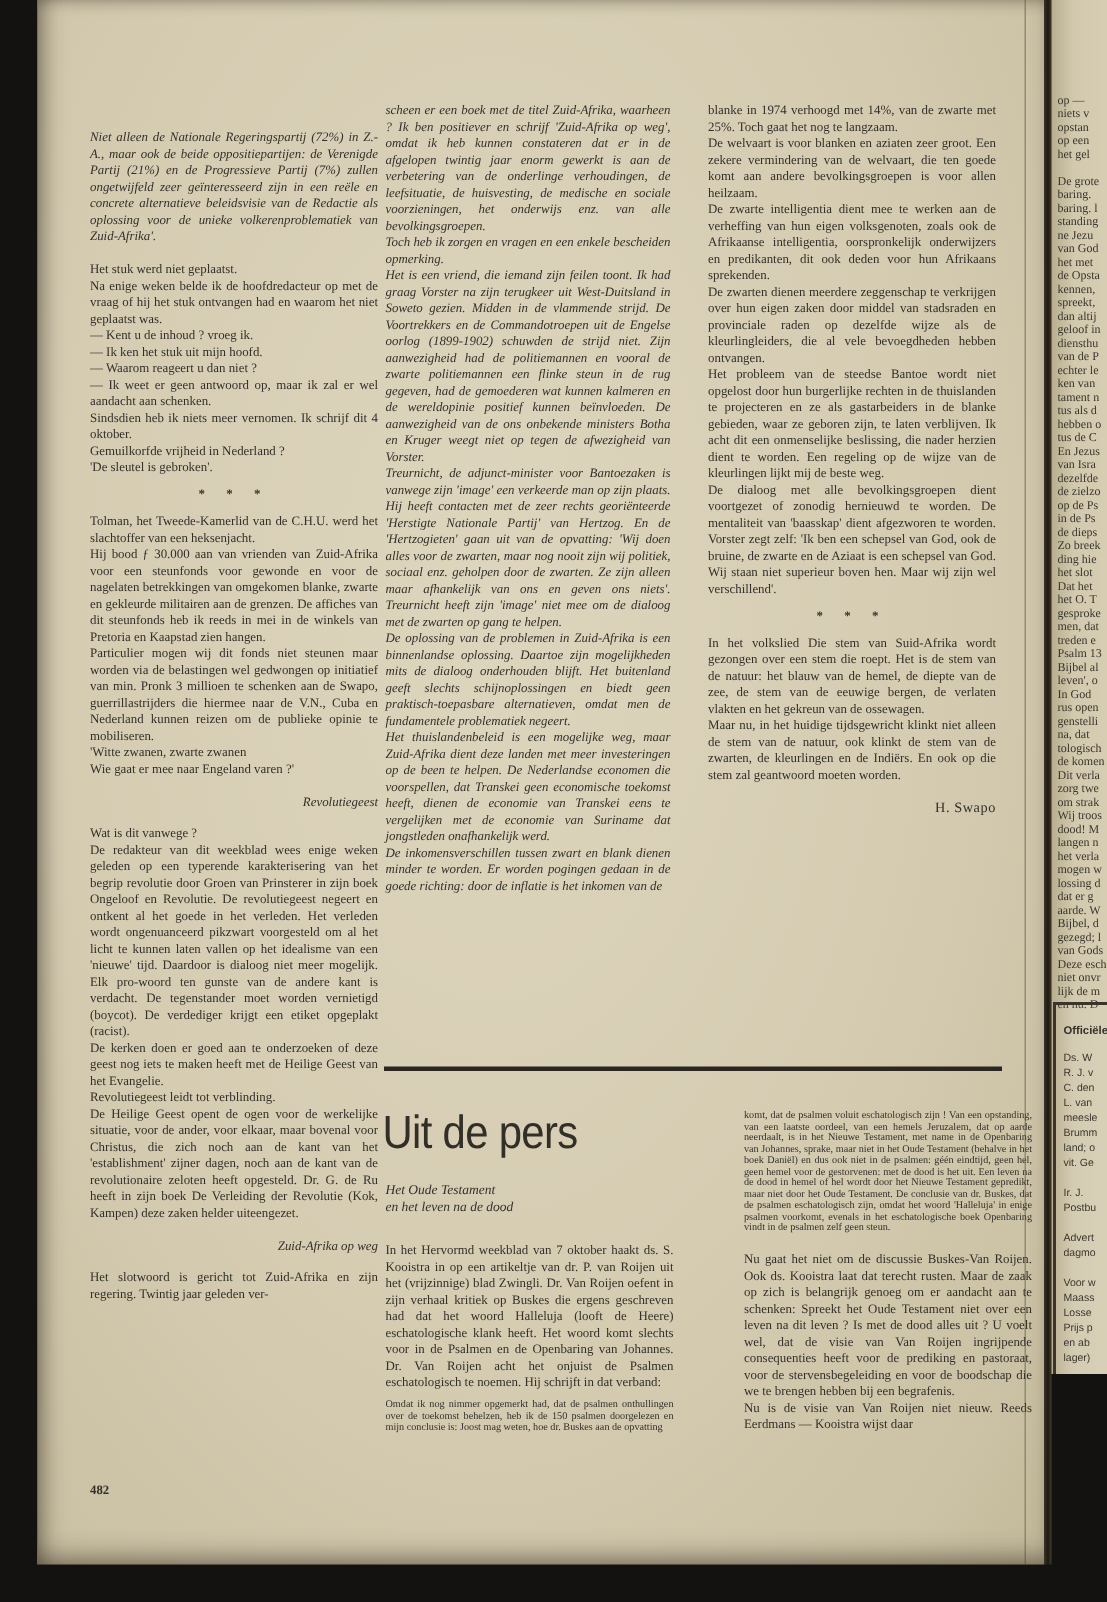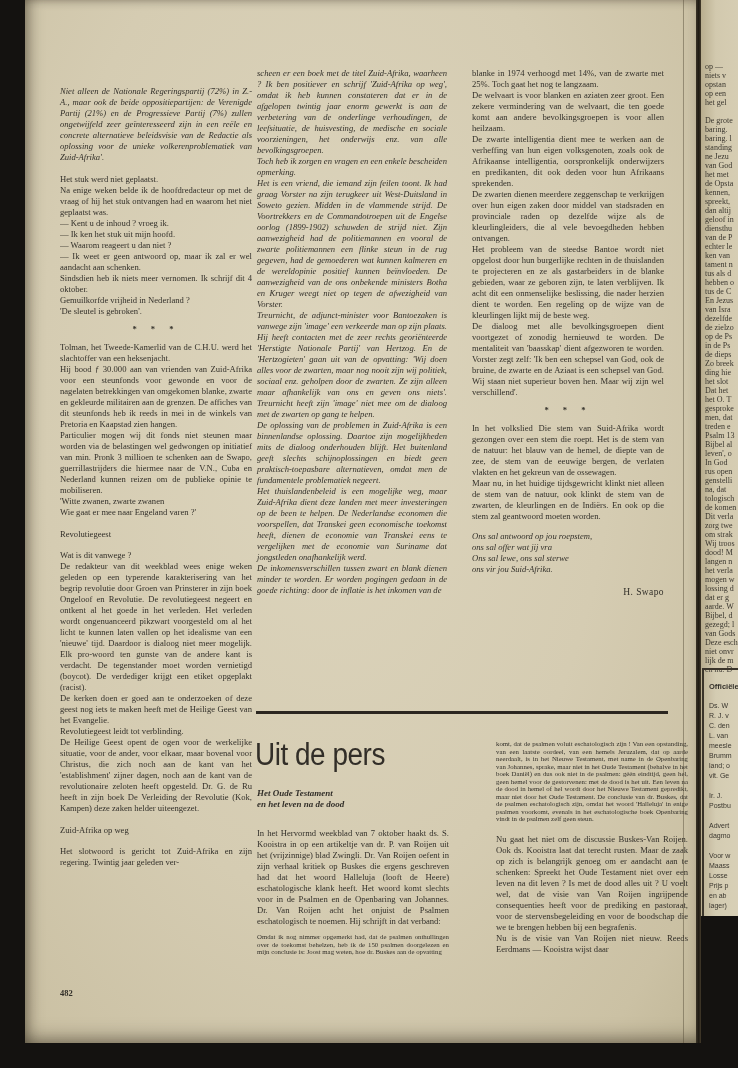--- a/index.html
+++ b/index.html
@@ -13,31 +13,31 @@
   .gutter{position:absolute;left:696px;top:0;width:5px;height:1043px;
     background:linear-gradient(90deg,#3a3326,#1d1912 55%,#453c2c);}
   .sliver{position:absolute;left:701px;top:0;width:37px;height:916px;
     background:linear-gradient(90deg,#b9ae8f,#d2c9ae 40%,#d6cdb3);overflow:hidden;}
   .col{position:absolute;color:#33302a;font-size:8.6px;line-height:11px;text-align:justify;}
   .col p{margin:0;}
   .gap{margin-top:11px !important;}
   .halfgap{margin-top:6px !important;}
   .ital{font-style:italic;}
   .stars{text-align:center;letter-spacing:6px;margin:7px 0 !important;font-weight:bold;}
-  .subhead{margin:11px 0 10px 0 !important;text-align:left;}
+  .subhead{font-style:italic;margin:11px 0 10px 0 !important;text-align:right;}
   .small{font-size:6.8px;line-height:7.5px;}
   .poem{white-space:pre;font-style:italic;margin-top:9px !important;text-align:left;}
   .signature{text-align:right;margin-top:12px !important;font-size:9.5px;letter-spacing:.4px;}
   .pagenum{position:absolute;left:35px;top:988px;font-weight:bold;font-size:8.5px;color:#33302a;}
   .rule{position:absolute;left:231px;top:711px;width:412px;height:3px;background:#2b2620;}
   .udp-heading{position:absolute;left:230px;top:737px;color:#322e28;
     font-family:"Liberation Sans","DejaVu Sans",sans-serif;font-size:31px;letter-spacing:-.5px;
     transform:scaleX(.9);transform-origin:left;}
   .udp-sub{position:absolute;left:232px;top:788px;width:192px;color:#33302a;
-    font-size:9px;line-height:11px;font-weight:bold;font-style:italic;white-space:pre;}
+    font-size:9px;line-height:11px;font-weight:normal;font-style:italic;white-space:pre;}
   .frag{position:absolute;left:4px;top:62px;width:60px;color:#3a362e;
     font-size:8px;line-height:9px;white-space:pre;}
   .notices-box{position:absolute;left:1px;top:668px;width:40px;height:368px;
     border-top:2px solid #3a342a;border-left:2px solid #3a342a;background:rgba(255,255,255,.06);}
   .notices-head{font-family:"Liberation Sans","DejaVu Sans",sans-serif;font-weight:bold;
     font-size:7.5px;color:#33302a;margin:12px 0 0 5px;white-space:pre;}
   .notices-lines{font-family:"Liberation Sans","DejaVu Sans",sans-serif;font-size:7px;line-height:10px;
     color:#3a362e;margin:10px 0 0 5px;white-space:pre;}
 </style>
 </head>
@@ -87,24 +87,20 @@
     <div class="col" style="left:447px;top:68px;width:192px;">
       <p>blanke in 1974 verhoogd met 14%, van de zwarte met 25%. Toch gaat het nog te langzaam.</p>
       <p>De welvaart is voor blanken en aziaten zeer groot. Een zekere vermindering van de welvaart, die ten goede komt aan andere bevolkingsgroepen is voor allen heilzaam.</p>
       <p>De zwarte intelligentia dient mee te werken aan de verheffing van hun eigen volksgenoten, zoals ook de Afrikaanse intelligentia, oorspronkelijk onderwijzers en predikanten, dit ook deden voor hun Afrikaans sprekenden.</p>
       <p>De zwarten dienen meerdere zeggenschap te verkrijgen over hun eigen zaken door middel van stadsraden en provinciale raden op dezelfde wijze als de kleurlingleiders, die al vele bevoegdheden hebben ontvangen.</p>
       <p>Het probleem van de steedse Bantoe wordt niet opgelost door hun burgerlijke rechten in de thuislanden te projecteren en ze als gastarbeiders in de blanke gebieden, waar ze geboren zijn, te laten verblijven. Ik acht dit een onmenselijke beslissing, die nader herzien dient te worden. Een regeling op de wijze van de kleurlingen lijkt mij de beste weg.</p>
       <p>De dialoog met alle bevolkingsgroepen dient voortgezet of zonodig hernieuwd te worden. De mentaliteit van 'baasskap' dient afgezworen te worden. Vorster zegt zelf: 'Ik ben een schepsel van God, ook de bruine, de zwarte en de Aziaat is een schepsel van God. Wij staan niet superieur boven hen. Maar wij zijn wel verschillend'.</p>
       <p class="stars">* * *</p>
       <p>In het volkslied Die stem van Suid-Afrika wordt gezongen over een stem die roept. Het is de stem van de natuur: het blauw van de hemel, de diepte van de zee, de stem van de eeuwige bergen, de verlaten vlakten en het gekreun van de ossewagen.</p>
       <p>Maar nu, in het huidige tijdsgewricht klinkt niet alleen de stem van de natuur, ook klinkt de stem van de zwarten, de kleurlingen en de Indiërs. En ook op die stem zal geantwoord moeten worden.</p>
-      <p class="poem">Ons sal antwoord op jou roepstem,
-ons sal offer wat jij vra
-Ons sal lewe, ons sal sterwe
-ons vir jou Suid-Afrika.</p>
       <p class="signature">H. Swapo</p>
     </div>
 
     <div class="pagenum">482</div>
 
     <div class="rule"></div>
     <div class="udp-heading">Uit de pers</div>
     <div class="udp-sub">Het Oude Testament
 en het leven na de dood</div>
 

